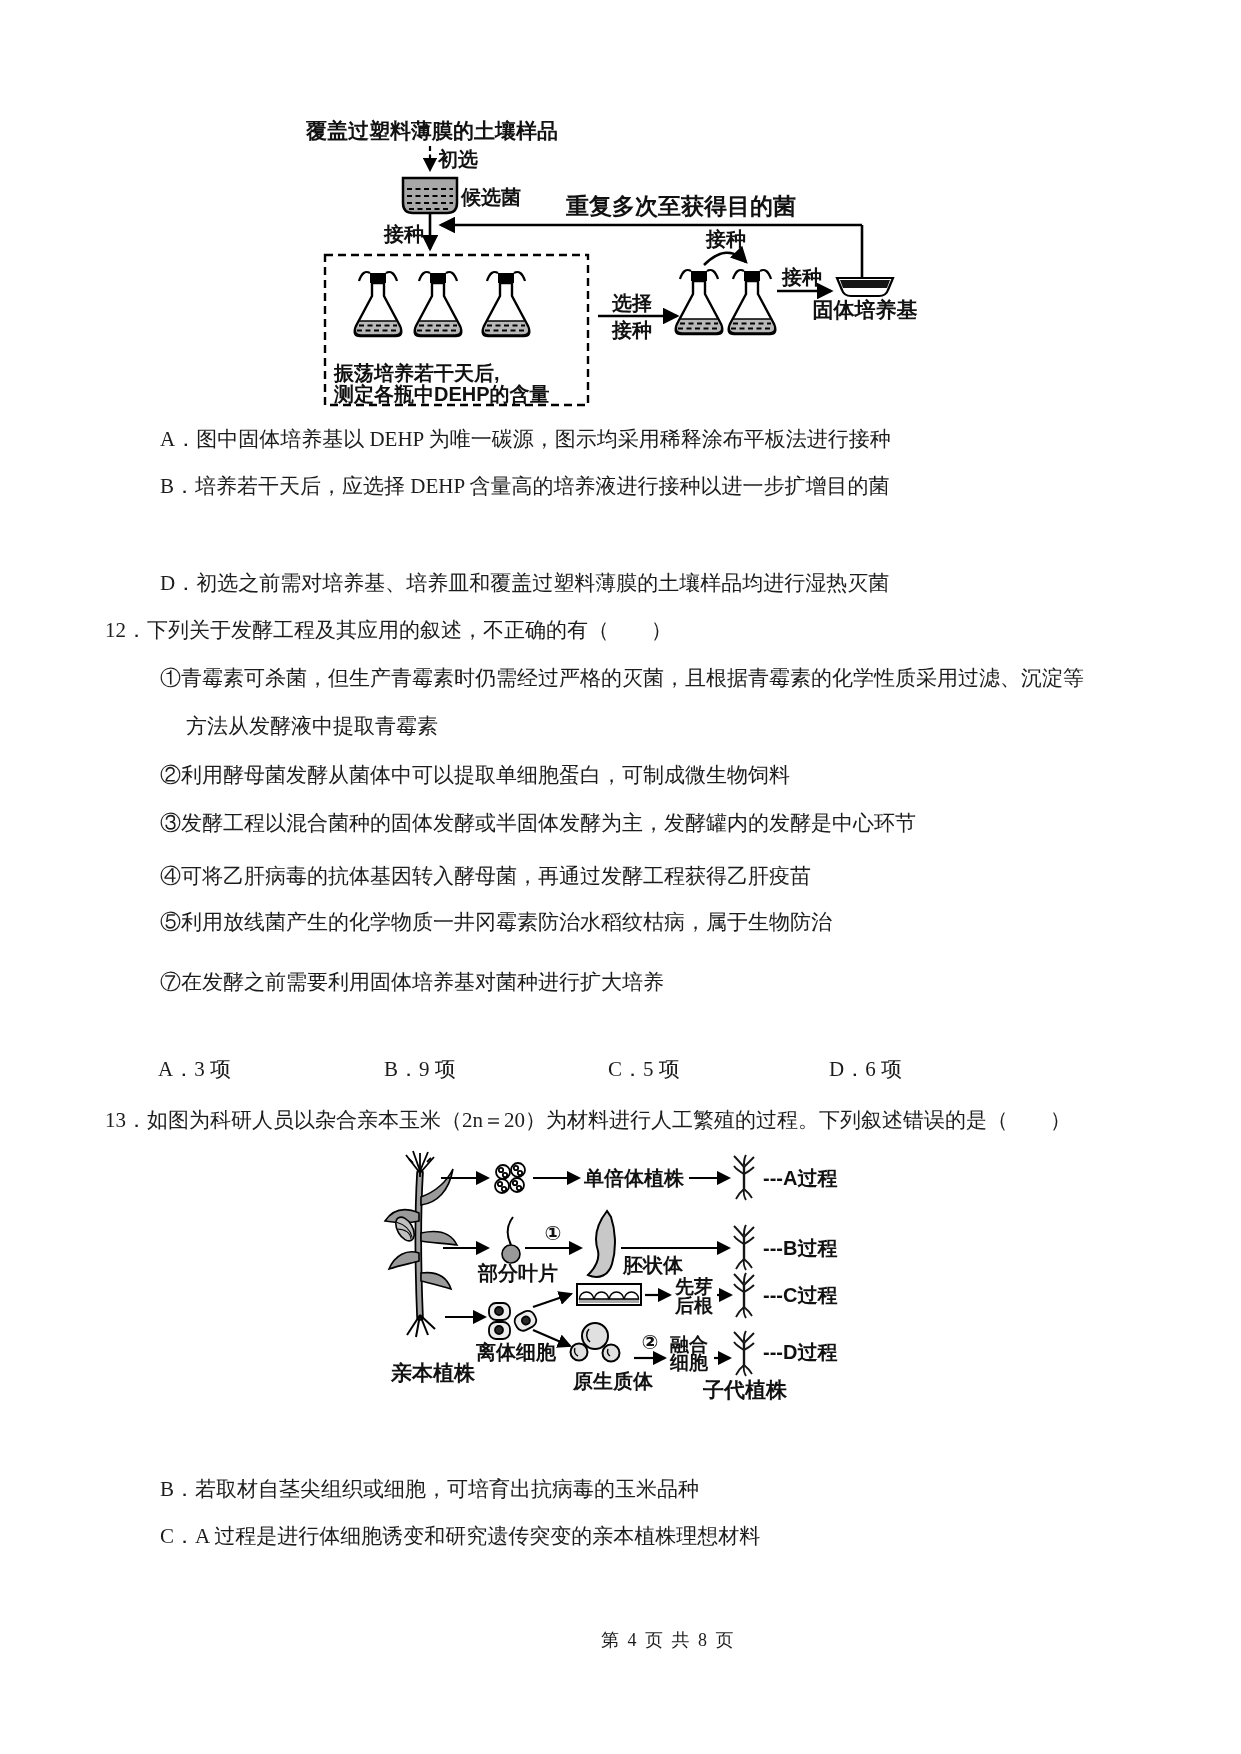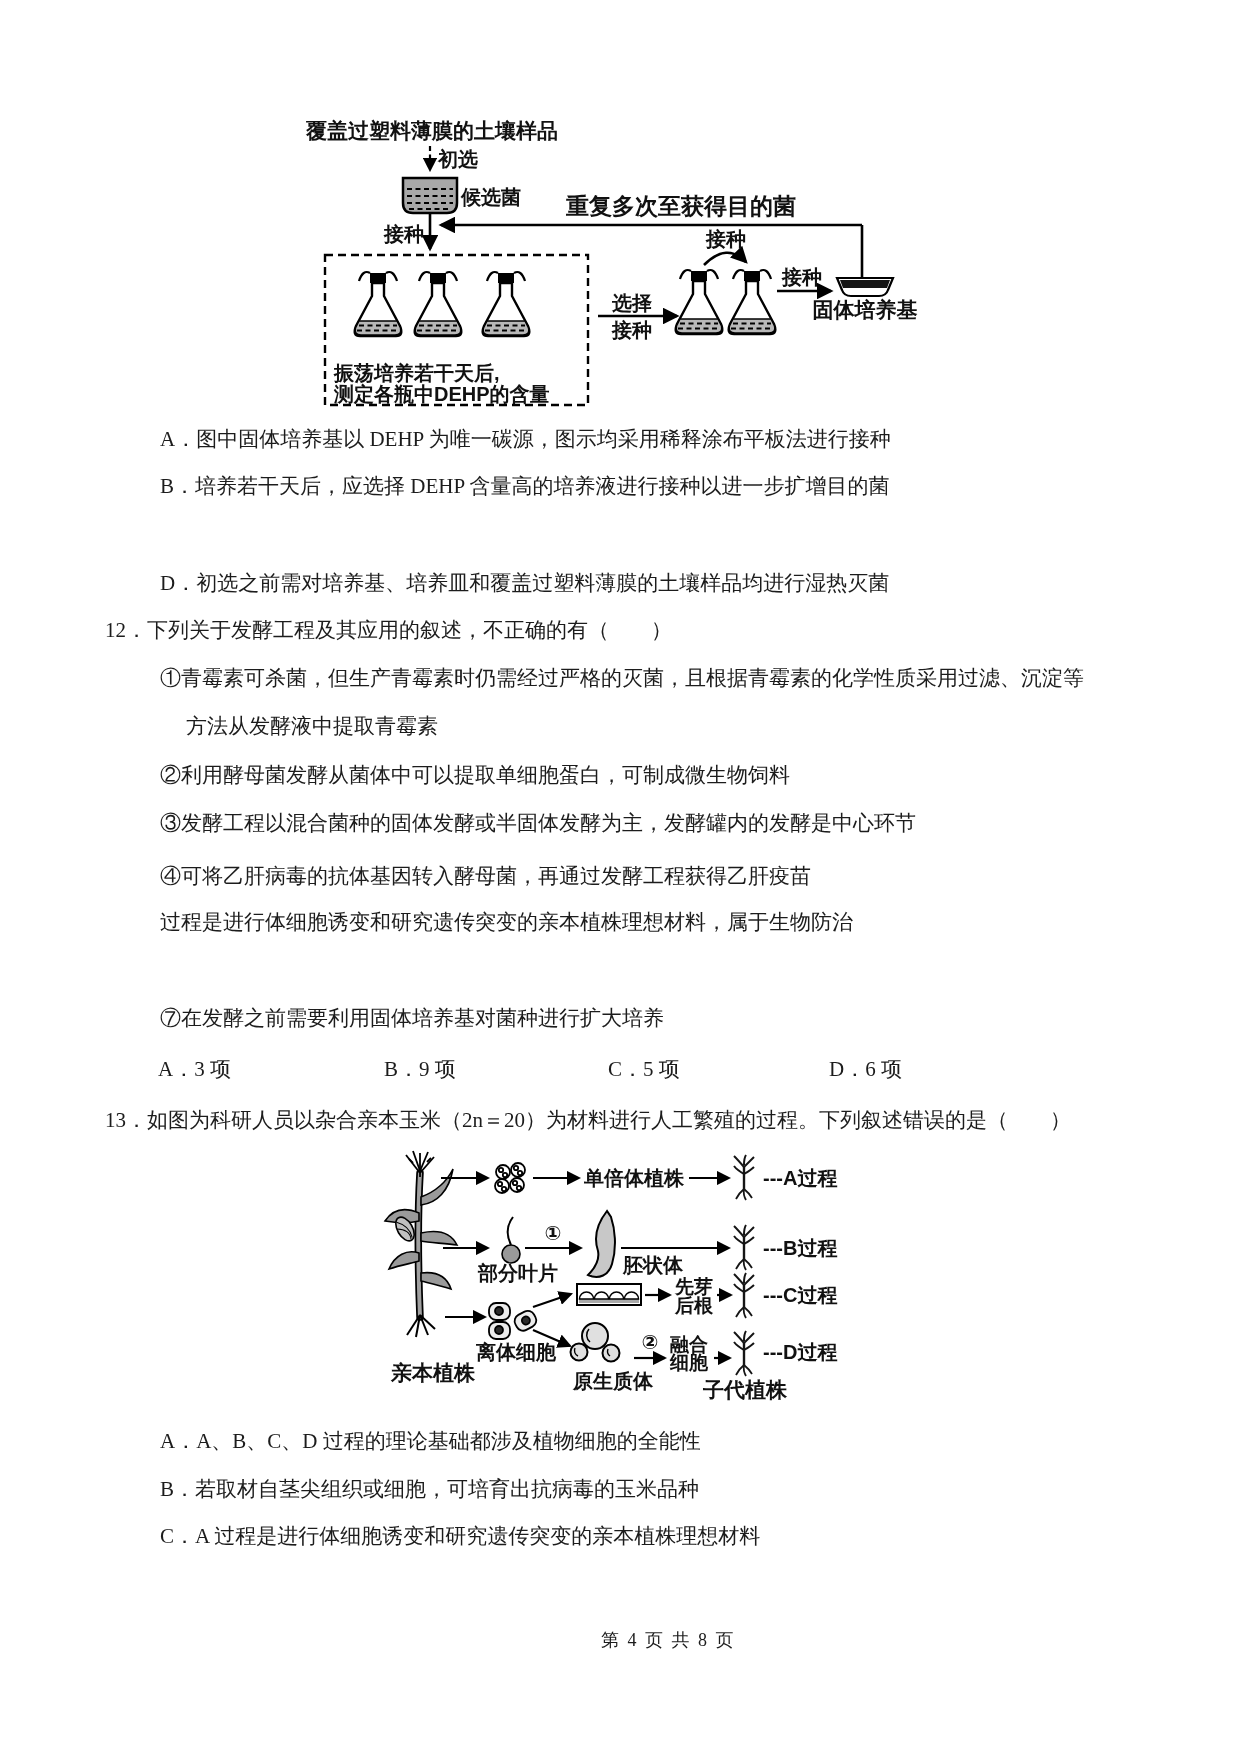--- a/index.html
+++ b/index.html
@@ -84,22 +84,22 @@
   <div class="tl" style="left:160px;top:427px">A．图中固体培养基以 DEHP 为唯一碳源，图示均采用稀释涂布平板法进行接种</div>
   <div class="tl" style="left:160px;top:474px">B．培养若干天后，应选择 DEHP 含量高的培养液进行接种以进一步扩增目的菌</div>
   <div class="tl" style="left:160px;top:571px">D．初选之前需对培养基、培养皿和覆盖过塑料薄膜的土壤样品均进行湿热灭菌</div>
 
   <div class="tl" style="left:105px;top:618px">12．下列关于发酵工程及其应用的叙述，不正确的有（　　）</div>
   <div class="tl" style="left:160px;top:666px">①青霉素可杀菌，但生产青霉素时仍需经过严格的灭菌，且根据青霉素的化学性质采用过滤、沉淀等</div>
   <div class="tl" style="left:186px;top:714px">方法从发酵液中提取青霉素</div>
   <div class="tl" style="left:160px;top:763px">②利用酵母菌发酵从菌体中可以提取单细胞蛋白，可制成微生物饲料</div>
   <div class="tl" style="left:160px;top:811px">③发酵工程以混合菌种的固体发酵或半固体发酵为主，发酵罐内的发酵是中心环节</div>
   <div class="tl" style="left:160px;top:864px">④可将乙肝病毒的抗体基因转入酵母菌，再通过发酵工程获得乙肝疫苗</div>
-  <div class="tl" style="left:160px;top:910px">过程是进行体细胞诱变和研究遗传突变的亲本植株理想材料，属于生物防治</div>
-  <div class="tl" style="left:160px;top:1006px">⑦在发酵之前需要利用固体培养基对菌种进行扩大培养</div>
+  <div class="tl" style="left:160px;top:910px">⑤利用放线菌产生的化学物质一井冈霉素防治水稻纹枯病，属于生物防治</div>
+  <div class="tl" style="left:160px;top:970px">⑦在发酵之前需要利用固体培养基对菌种进行扩大培养</div>
   <div class="tl" style="left:158px;top:1057px">A．3 项</div>
   <div class="tl" style="left:384px;top:1057px">B．9 项</div>
   <div class="tl" style="left:608px;top:1057px">C．5 项</div>
   <div class="tl" style="left:829px;top:1057px">D．6 项</div>
 
   <div class="tl" style="left:105px;top:1108px">13．如图为科研人员以杂合亲本玉米（2n＝20）为材料进行人工繁殖的过程。下列叙述错误的是（　　）</div>
 
   <svg class="abs" style="left:383px;top:1147px" width="480" height="262" viewBox="0 0 480 262" xmlns="http://www.w3.org/2000/svg" xmlns:xlink="http://www.w3.org/1999/xlink">
     <defs>
       <marker id="ah2" viewBox="0 0 10 10" refX="8.5" refY="5" markerWidth="6.5" markerHeight="6.5" orient="auto-start-reverse">
@@ -229,18 +229,17 @@
     <text class="dg" x="267" y="202" font-size="20" text-anchor="middle">②</text>
     <line x1="251" y1="211" x2="282" y2="211" class="ln" marker-end="url(#ah2)"></line>
     <text class="dg" x="287" y="204" font-size="19">融合</text>
     <text class="dg" x="287" y="222" font-size="19">细胞</text>
     <line x1="331" y1="211" x2="347" y2="211" class="ln" marker-end="url(#ah2)"></line>
     <use href="#seedling" xlink:href="#seedling" x="361" y="184"></use>
     <text class="dg" x="380" y="212" font-size="20">---D过程</text>
     <text class="dg" x="320" y="250" font-size="21">子代植株</text>
   </svg>
 
-  <div class="tl" style="left:160px;top:1429px">A．A、B、C、D 过程的理论基础都涉及植物细胞的全能性</div>
   <div class="tl" style="left:160px;top:1477px">B．若取材自茎尖组织或细胞，可培育出抗病毒的玉米品种</div>
   <div class="tl" style="left:160px;top:1524px">C．A 过程是进行体细胞诱变和研究遗传突变的亲本植株理想材料</div>
 
   <div class="tl footer" style="left:601px;top:1628px">第 4 页 共 8 页</div>
 </div>
 
 </body></html>

